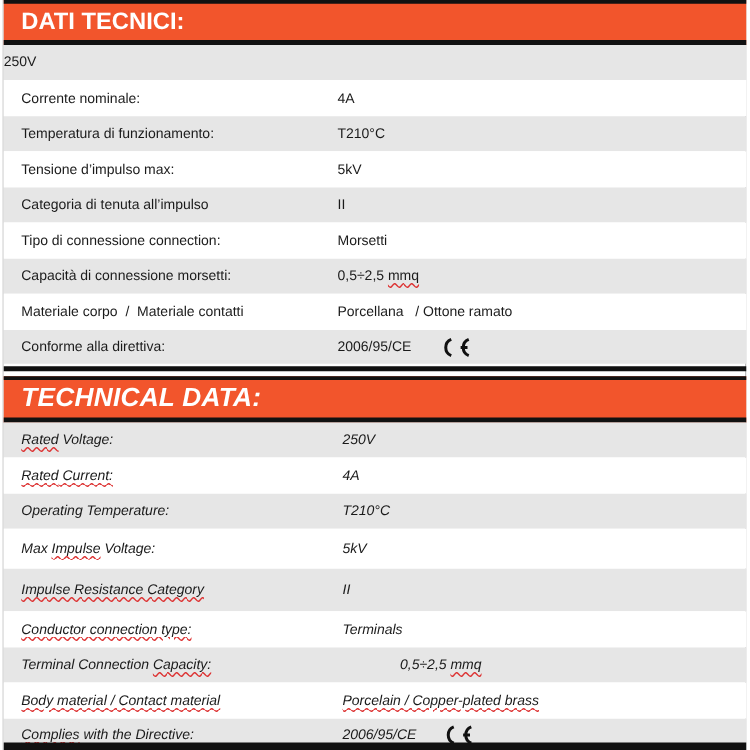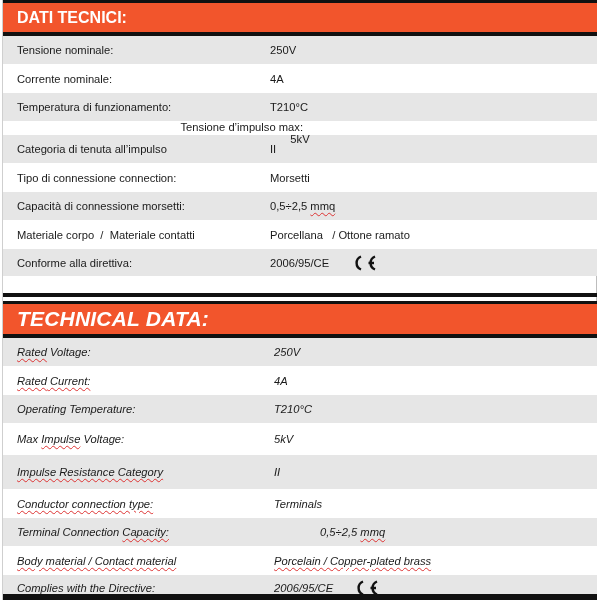--- a/index.html
+++ b/index.html
@@ -1,19 +1,19 @@
 <!DOCTYPE html>
 <html><head>
 <meta charset="utf-8">
 <style>
   html, body { margin:0; padding:0; }
   body { width:600px; height:600px; overflow:hidden; background:#ffffff; position:relative; font-family:"Liberation Sans", sans-serif; }
   .frame { position:absolute; left:2px; top:0; width:595px; height:600px; border-left:1px solid #cfcfcf; border-right:1px solid #bdbdbd; box-sizing:border-box; }
   .tbl { position:absolute; left:3px; width:594px; }
-  .hdr { background:#f2552c; border-top:3px solid #111; border-bottom:4px solid #111; box-sizing:border-box; color:#fff; font-weight:bold; font-size:16px; padding-left:14px; display:flex; align-items:center; }
+  .hdr { background:#f2552c; border-top:3px solid #111; border-bottom:4px solid #111; box-sizing:border-box; color:#fff; font-weight:bold; font-size:19px; padding-left:14px; display:flex; align-items:center; }
   .hdr.it { font-style:italic; font-size:21px; letter-spacing:0.2px; }
   .row { display:flex; align-items:center; font-size:11.2px; color:#1a1a1a; box-sizing:border-box; }
   .row.g { background:#e6e6e6; }
   .row.w { background:#ffffff; }
   .row .k { width:267px; padding-left:14px; box-sizing:border-box; }
   .row .v { flex:1; display:flex; align-items:center; }
   .it .row, .row.ital { font-style:italic; }
   .sq { text-decoration:underline wavy #d33; text-underline-offset:2px; text-decoration-thickness:1px; }
   .ce { display:inline-block; margin-left:20px; width:30px; height:20px; position:relative; vertical-align:middle; }
   .ce svg { width:30px; height:20px; }
@@ -22,32 +22,31 @@
 </head>
 <body>
 
 <div class="frame"></div>
 
 <div class="tbl" style="top:0;">
   <div class="hdr" style="height:36px;">
     <span>DATI TECNICI:</span>
   </div>
   <div class="row g" style="height:28px;">
-    <div class="k">Tensione nominale:</div>
     <div class="v">250V</div>
   </div>
   <div class="row w" style="height:29px;">
     <div class="k">Corrente nominale:</div>
     <div class="v">4A</div>
   </div>
   <div class="row g" style="height:28px;">
     <div class="k">Temperatura di funzionamento:</div>
     <div class="v">T210°C</div>
   </div>
-  <div class="row w" style="height:14px;flex-direction:column;">
+  <div class="row w" style="height:29px;">
     <div class="k">Tensione d’impulso max:</div>
     <div class="v">5kV</div>
   </div>
   <div class="row g" style="height:28px;">
     <div class="k">Categoria di tenuta all’impulso</div>
     <div class="v">II</div>
   </div>
   <div class="row w" style="height:29px;">
     <div class="k">Tipo di connessione connection:</div>
     <div class="v">Morsetti</div>

